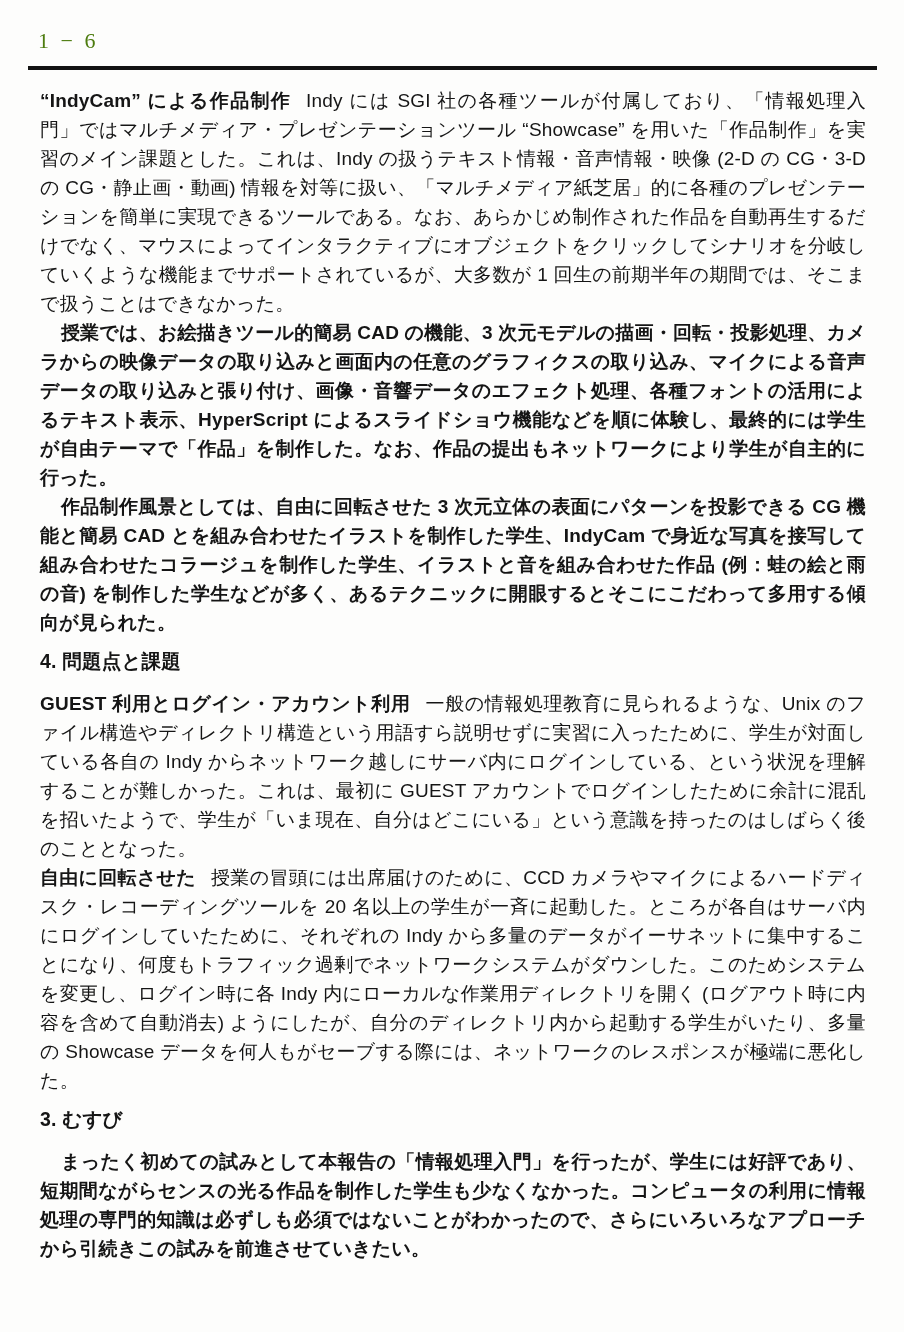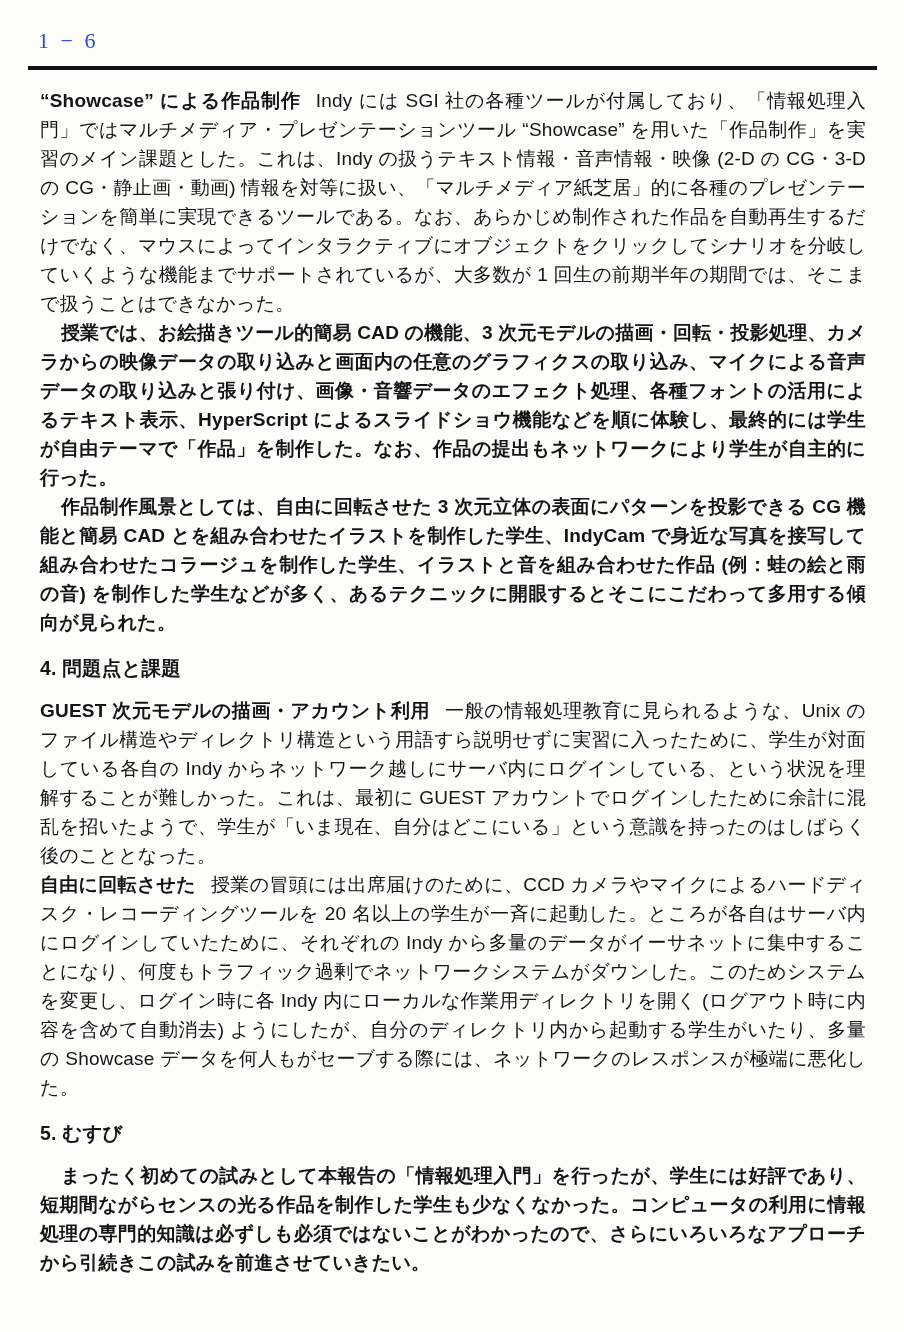--- a/index.html
+++ b/index.html
@@ -16,21 +16,21 @@
     color: #151515;
     overflow: hidden;
   }
   .page-number {
     position: absolute;
     top: 28px;
     left: 38px;
     font-family: "Liberation Serif", "DejaVu Serif", serif;
     font-size: 22px;
     letter-spacing: 3px;
-    color: #1d4ed8;
+    color: #4d7c0f;
   }
   .rule {
     position: absolute;
     top: 66px;
     left: 28px;
     width: 849px;
     height: 4px;
     background: #131313;
   }
   .content {
@@ -45,47 +45,47 @@
   }
   p.para { margin: 0; }
   p.indent { text-indent: 1.1em; font-weight: bold; }
   .lead {
     font-weight: bold;
     margin-right: 15px;
   }
   .h {
     font-weight: bold;
     font-size: 19.5px;
-    margin: 17px 0 13px 0;
+    margin: 10px 0 13px 0;
     text-align: left;
   }
   .gap-top { margin-top: 21px; }
 </style>
 </head>
 <body>
 
 <div class="sheet">
 
   <div class="page-number">1 − 6</div>
 
   <div class="rule"></div>
 
   <div class="content">
 
-    <p class="para"><span class="lead">“Showcase” による作品制作</span><span>Indy には SGI 社の各種ツールが付属しており、「情報処理入門」ではマルチメディア・プレゼンテーションツール “Showcase” を用いた「作品制作」を実習のメイン課題とした。これは、Indy の扱うテキスト情報・音声情報・映像 (2-D の CG・3-D の CG・静止画・動画) 情報を対等に扱い、「マルチメディア紙芝居」的に各種のプレゼンテーションを簡単に実現できるツールである。なお、あらかじめ制作された作品を自動再生するだけでなく、マウスによってインタラクティブにオブジェクトをクリックしてシナリオを分岐していくような機能までサポートされているが、大多数が 1 回生の前期半年の期間では、そこまで扱うことはできなかった。</span></p>
+    <p class="para"><span class="lead">“IndyCam” による作品制作</span><span>Indy には SGI 社の各種ツールが付属しており、「情報処理入門」ではマルチメディア・プレゼンテーションツール “Showcase” を用いた「作品制作」を実習のメイン課題とした。これは、Indy の扱うテキスト情報・音声情報・映像 (2-D の CG・3-D の CG・静止画・動画) 情報を対等に扱い、「マルチメディア紙芝居」的に各種のプレゼンテーションを簡単に実現できるツールである。なお、あらかじめ制作された作品を自動再生するだけでなく、マウスによってインタラクティブにオブジェクトをクリックしてシナリオを分岐していくような機能までサポートされているが、大多数が 1 回生の前期半年の期間では、そこまで扱うことはできなかった。</span></p>
 
     <p class="para indent">授業では、お絵描きツール的簡易 CAD の機能、3 次元モデルの描画・回転・投影処理、カメラからの映像データの取り込みと画面内の任意のグラフィクスの取り込み、マイクによる音声データの取り込みと張り付け、画像・音響データのエフェクト処理、各種フォントの活用によるテキスト表示、HyperScript によるスライドショウ機能などを順に体験し、最終的には学生が自由テーマで「作品」を制作した。なお、作品の提出もネットワークにより学生が自主的に行った。</p>
 
     <p class="para indent">作品制作風景としては、自由に回転させた 3 次元立体の表面にパターンを投影できる CG 機能と簡易 CAD とを組み合わせたイラストを制作した学生、IndyCam で身近な写真を接写して組み合わせたコラージュを制作した学生、イラストと音を組み合わせた作品 (例：蛙の絵と雨の音) を制作した学生などが多く、あるテクニックに開眼するとそこにこだわって多用する傾向が見られた。</p>
 
     <p class="h">4. 問題点と課題</p>
 
-    <p class="para"><span class="lead">GUEST 次元モデルの描画・アカウント利用</span><span>一般の情報処理教育に見られるような、Unix のファイル構造やディレクトリ構造という用語すら説明せずに実習に入ったために、学生が対面している各自の Indy からネットワーク越しにサーバ内にログインしている、という状況を理解することが難しかった。これは、最初に GUEST アカウントでログインしたために余計に混乱を招いたようで、学生が「いま現在、自分はどこにいる」という意識を持ったのはしばらく後のこととなった。</span></p>
+    <p class="para"><span class="lead">GUEST 利用とログイン・アカウント利用</span><span>一般の情報処理教育に見られるような、Unix のファイル構造やディレクトリ構造という用語すら説明せずに実習に入ったために、学生が対面している各自の Indy からネットワーク越しにサーバ内にログインしている、という状況を理解することが難しかった。これは、最初に GUEST アカウントでログインしたために余計に混乱を招いたようで、学生が「いま現在、自分はどこにいる」という意識を持ったのはしばらく後のこととなった。</span></p>
 
     <p class="para gap-top"><span class="lead">自由に回転させた</span><span>授業の冒頭には出席届けのために、CCD カメラやマイクによるハードディスク・レコーディングツールを 20 名以上の学生が一斉に起動した。ところが各自はサーバ内にログインしていたために、それぞれの Indy から多量のデータがイーサネットに集中することになり、何度もトラフィック過剰でネットワークシステムがダウンした。このためシステムを変更し、ログイン時に各 Indy 内にローカルな作業用ディレクトリを開く (ログアウト時に内容を含めて自動消去) ようにしたが、自分のディレクトリ内から起動する学生がいたり、多量の Showcase データを何人もがセーブする際には、ネットワークのレスポンスが極端に悪化した。</span></p>
 
 
-    <p class="h">5. むすび</p>
+    <p class="h">3. むすび</p>
 
     <p class="para indent">まったく初めての試みとして本報告の「情報処理入門」を行ったが、学生には好評であり、短期間ながらセンスの光る作品を制作した学生も少なくなかった。コンピュータの利用に情報処理の専門的知識は必ずしも必須ではないことがわかったので、さらにいろいろなアプローチから引続きこの試みを前進させていきたい。</p>
 
   </div>
 </div>
 
 </body></html>

